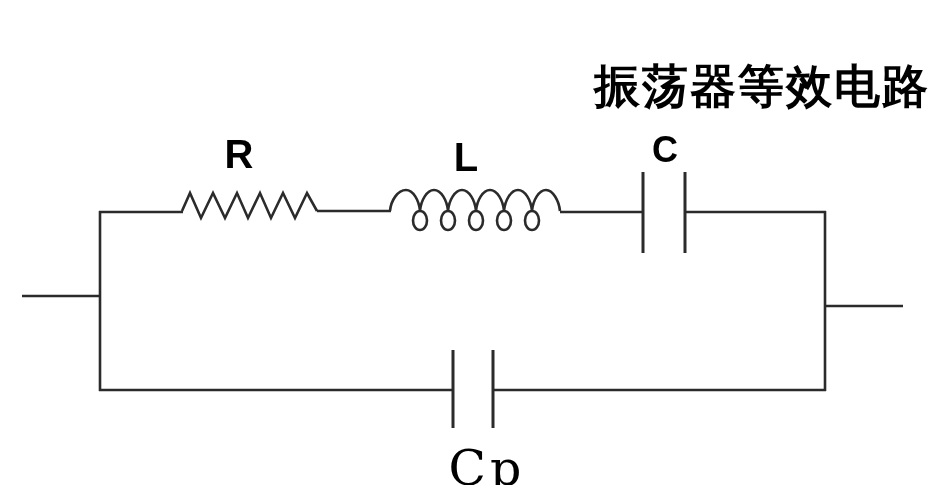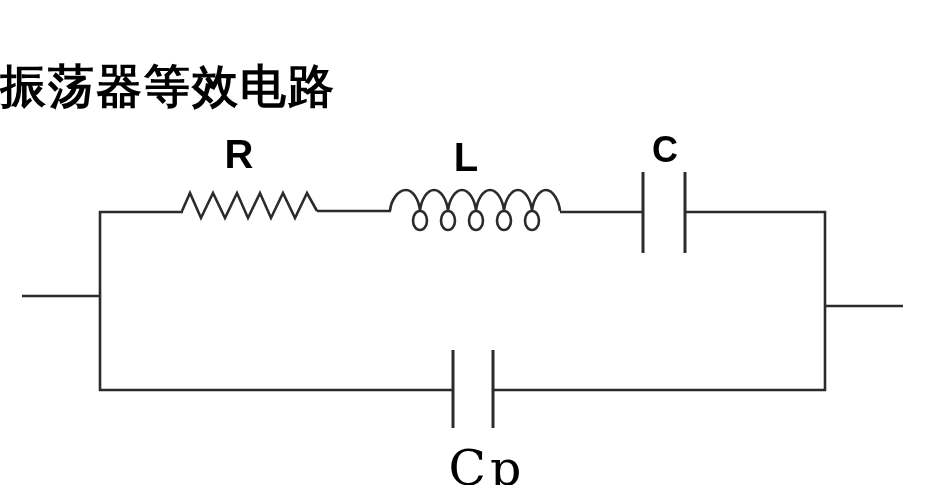--- a/index.html
+++ b/index.html
@@ -11,21 +11,21 @@
   .canvas{
     position:relative;
     width:930px;height:485px;
     background:var(--bg-color);
     overflow:hidden;
     font-family:"Liberation Sans","DejaVu Sans",sans-serif;
   }
   .title{
     position:absolute;
     left:0;right:0;top:56px;
-    text-align:left;
+    text-align:right;
     font-size:46px;
     font-weight:bold;
     letter-spacing:2px;
     color:var(--text-color);
     font-family:"DejaVu Sans","Liberation Sans",sans-serif;
   }
   .comp-label{
     position:absolute;
     transform:translateX(-50%);
     font-weight:bold;

